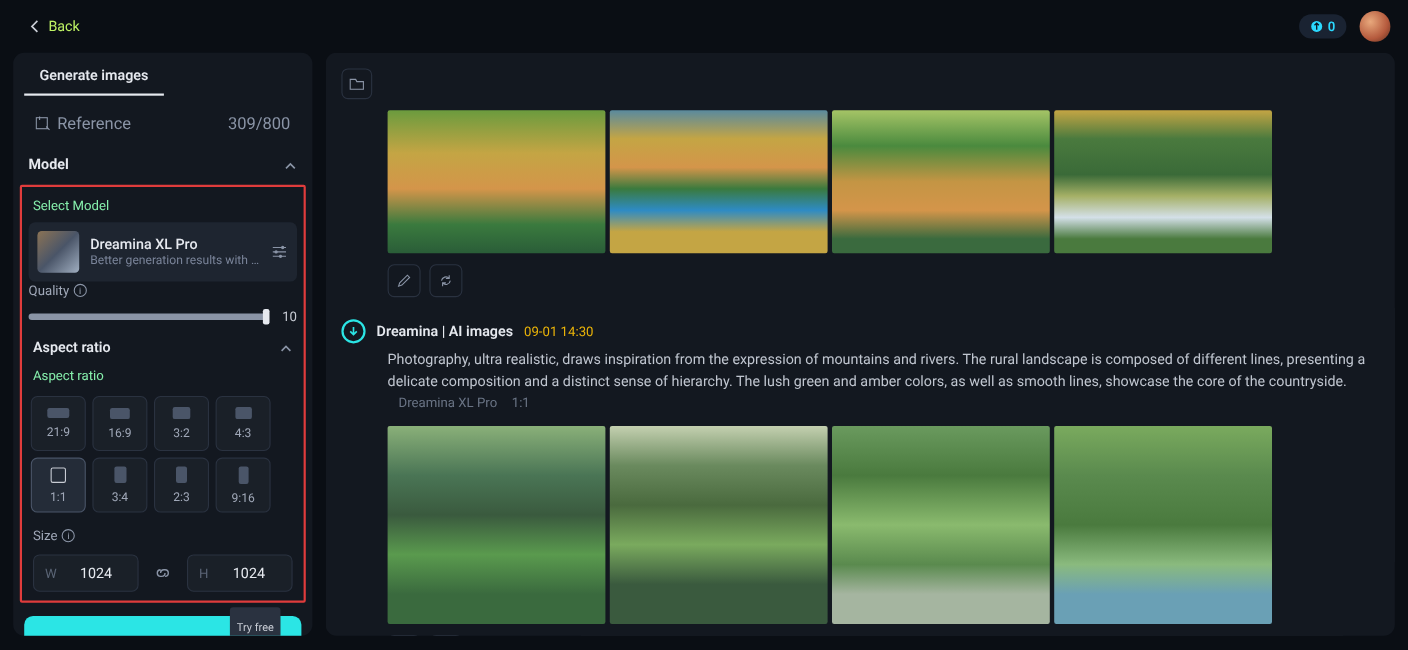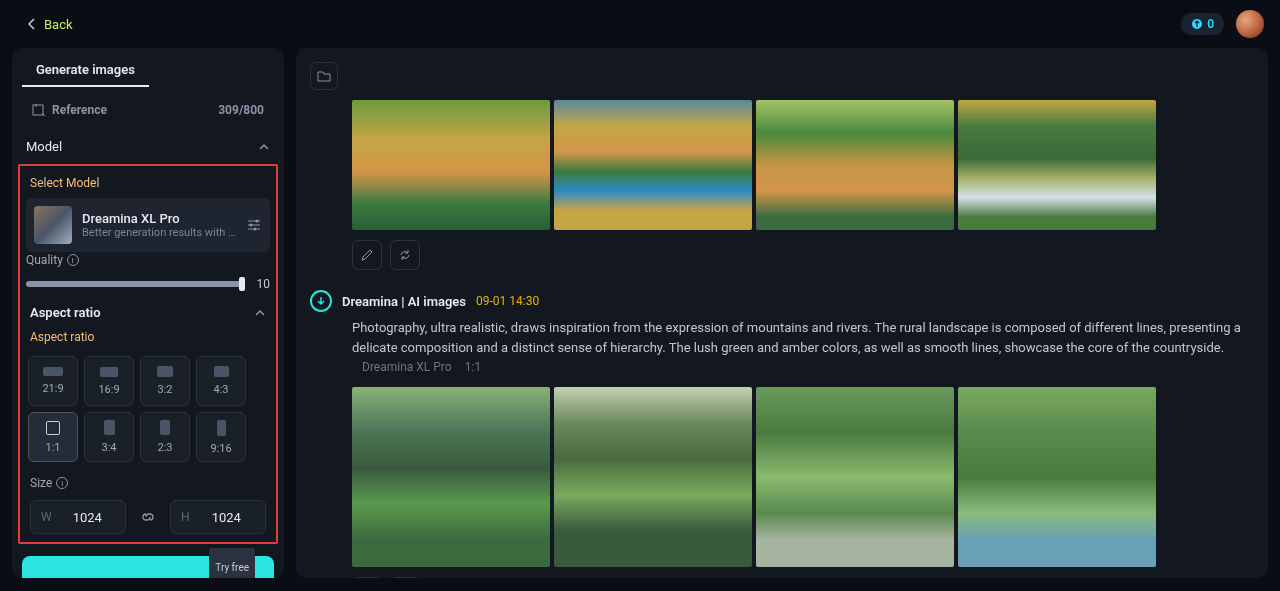--- a/index.html
+++ b/index.html
@@ -72,47 +72,46 @@
   width: fit-content;
   margin-left: 10px;
   margin-bottom: 6px;
 }
 .reference-row {
   display: flex;
   align-items: center;
   justify-content: space-between;
   padding: 10px 14px;
   margin: 0 6px;
-  font-size: 12px;
+  font-size: 15px;
   color: #8a94a6;
-  font-weight: bold;
 }
 .reference-left {
   display: flex;
   align-items: center;
   gap: 6px;
 }
 .section-title {
   display: flex;
   justify-content: space-between;
   align-items: center;
   padding: 12px 14px 8px;
-  font-weight: 400;
+  font-weight: 700;
   color: #e6e9ef;
 }
 .chev { width: 12px; height: 12px; fill: #8a94a6; }
 .highlight-box {
   border: 2px solid #e03c3c;
   margin: 2px 6px;
   border-radius: 2px;
   padding: 6px 6px 8px;
 }
 .sub-label {
   font-size: 12px;
-  color: #fdba74;
+  color: #86efac;
   padding: 4px 4px 8px;
 }
 .model-card {
   display: flex;
   align-items: center;
   gap: 10px;
   background: #1e2530;
   border-radius: 6px;
   padding: 8px;
 }

